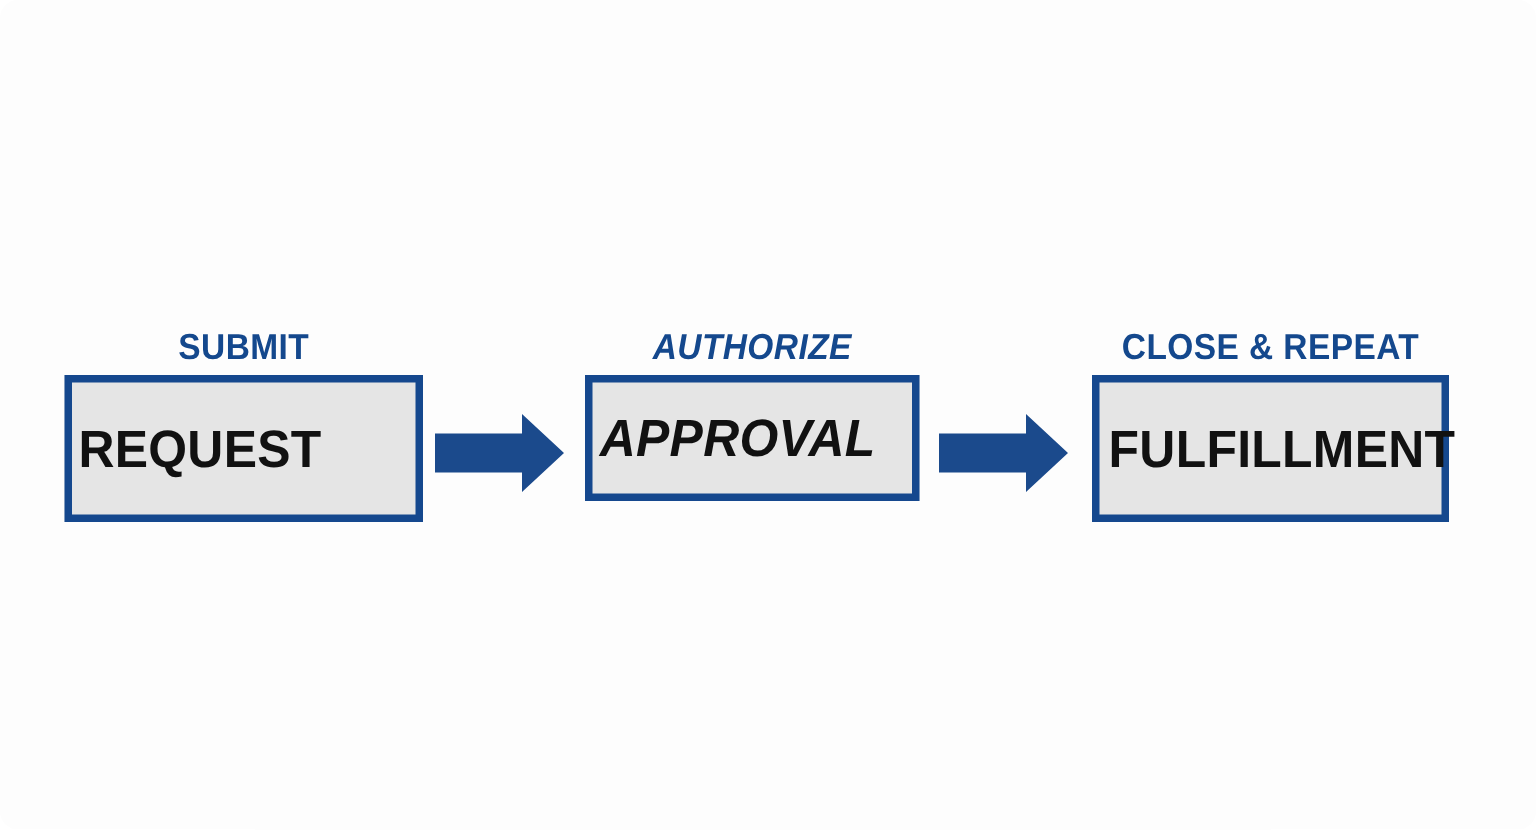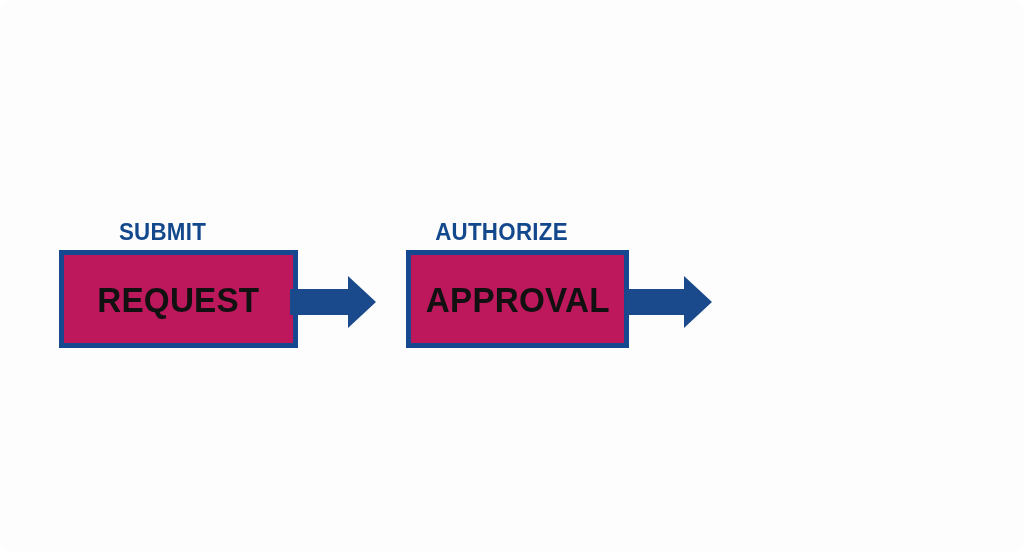--- a/index.html
+++ b/index.html
@@ -49,45 +49,44 @@
     font-family: "Liberation Sans", sans-serif;
     font-weight: bold;
     font-size: 24px;
     letter-spacing: 0.3px;
     line-height: 1;
     white-space: nowrap;
     transform: scaleX(0.93);
   }
   .stage-box {
     position: absolute;
-    left: 16px;
+    left: 0;
     top: 0;
     width: 100%;
     height: 100%;
     box-sizing: border-box;
-    background: #be185d;
+    background: #e5e5e5;
     border: 5px solid #15488e;
     display: flex;
     align-items: center;
-    justify-content: center;
   }
   .stage-text {
     color: #111111;
     font-family: "Liberation Sans", sans-serif;
     font-weight: bold;
     font-size: 35px;
     letter-spacing: 0.2px;
     line-height: 1;
     white-space: nowrap;
     transform: scaleX(0.95);
   }
 
   
   #stage-0 { left: 43px;  top: 250px; width: 239px; height: 98px; }
-  #stage-1 { left: 390px; top: 250px; width: 223px; height: 98px; }
+  #stage-1 { left: 390px; top: 250px; width: 223px; height: 84px; font-style: italic; }
   #stage-2 { left: 728px; top: 250px; width: 238px; height: 98px; }
 
   
   .arrow {
     position: absolute;
     display: block;
   }
   #arrow-0 { left: 290px; top: 276px; width: 86px; height: 52px; }
   #arrow-1 { left: 626px; top: 276px; width: 86px; height: 52px; }
   .arrow svg { display: block; width: 100%; height: 100%; }
@@ -117,15 +116,21 @@
         <span class="stage-text">APPROVAL</span>
       </div>
     </div>
 
     <div class="arrow" id="arrow-1">
       <svg viewBox="0 0 86 52" preserveAspectRatio="none" aria-hidden="true">
         <polygon points="0,13 58,13 58,0 86,26 58,52 58,39 0,39" fill="#1b4a8c"></polygon>
       </svg>
     </div>
 
+    <div class="stage" id="stage-2">
+      <div class="stage-label">CLOSE &amp; REPEAT</div>
+      <div class="stage-box">
+        <span class="stage-text">FULFILLMENT</span>
+      </div>
+    </div>
 
   </div>
 </div>
 
 </body></html>

